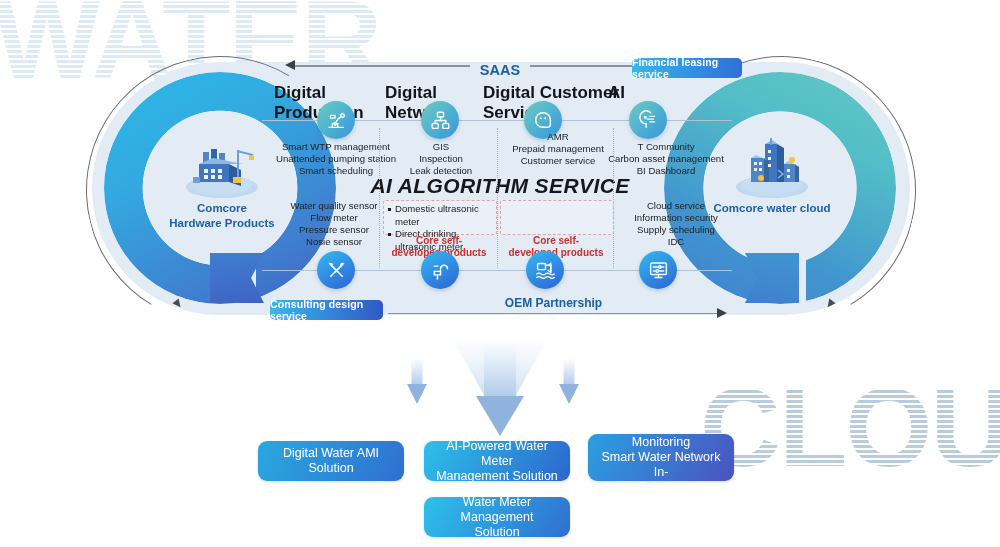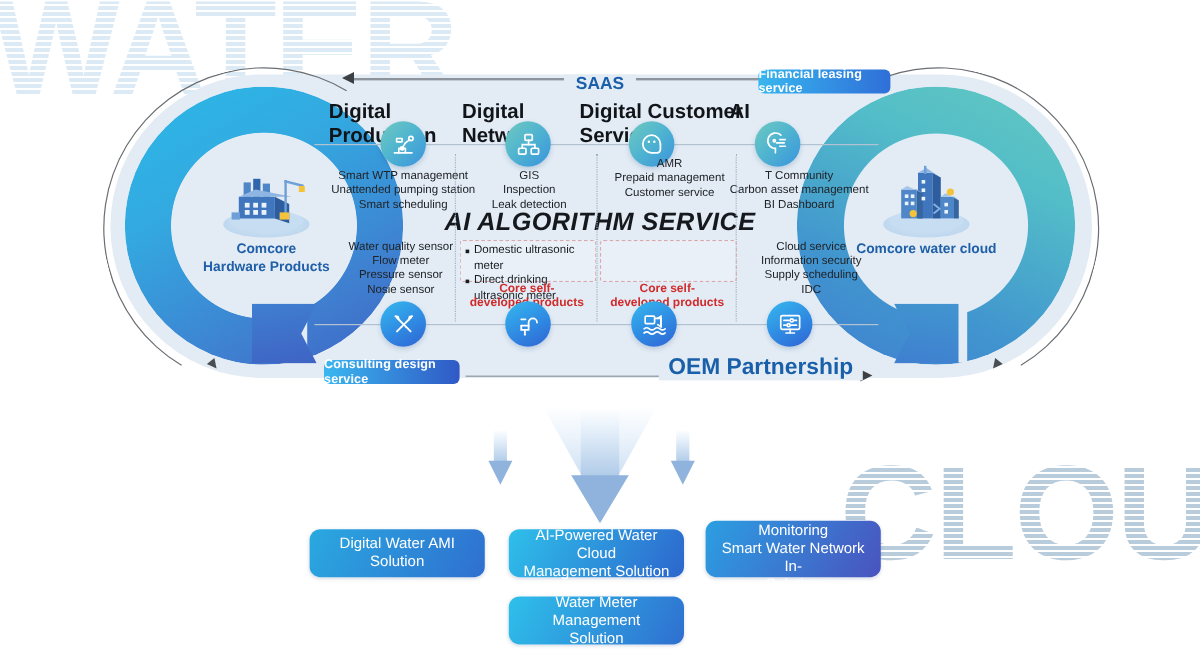--- a/index.html
+++ b/index.html
@@ -159,22 +159,22 @@
   
   #oem-line{
     position:absolute;left:388px;top:313px;width:331px;height:1.4px;background:#8d949b;
   }
   #oem-arrow{
     position:absolute;left:717px;top:308px;width:0;height:0;
     border-top:5.5px solid transparent;border-bottom:5.5px solid transparent;
     border-left:10px solid #3c4045;
   }
   #oem-text{
-    position:absolute;left:388px;width:331px;top:296px;text-align:right;
-    color:#1a5fa9;font-weight:bold;font-size:19px;
+    position:absolute;left:388px;width:331px;top:296px;text-align:center;
+    color:#1a5fa9;font-weight:bold;font-size:12px;
   }
   #oem-text span{background:#e3ecf5;padding:0 8px;}
 
   
   .rail{position:absolute;height:1px;background:#b2c2d2;}
   #rail-top{left:262px;top:120px;width:470px;}
   #rail-bottom{left:262px;top:270px;width:470px;}
 
   
   .circ{
@@ -524,21 +524,21 @@
     <div class="head" style="top:26px;border-left-width:10px;border-right-width:10px;border-top-width:20px;"></div>
   </div>
 
   <div class="pill" id="pill-1">
     <div>
       <div>Digital Water AMI Solution</div>
     </div>
   </div>
   <div class="pill" id="pill-2">
     <div>
-      <div>AI-Powered Water Cloud</div>
+      <div>AI-Powered Water Meter</div>
       <div>Management Solution</div>
     </div>
   </div>
   <div class="pill" id="pill-3">
     <div>
       <div>spection and Monitoring</div>
       <div>Smart Water Network In-</div>
       <div>Solution</div>
     </div>
   </div>

